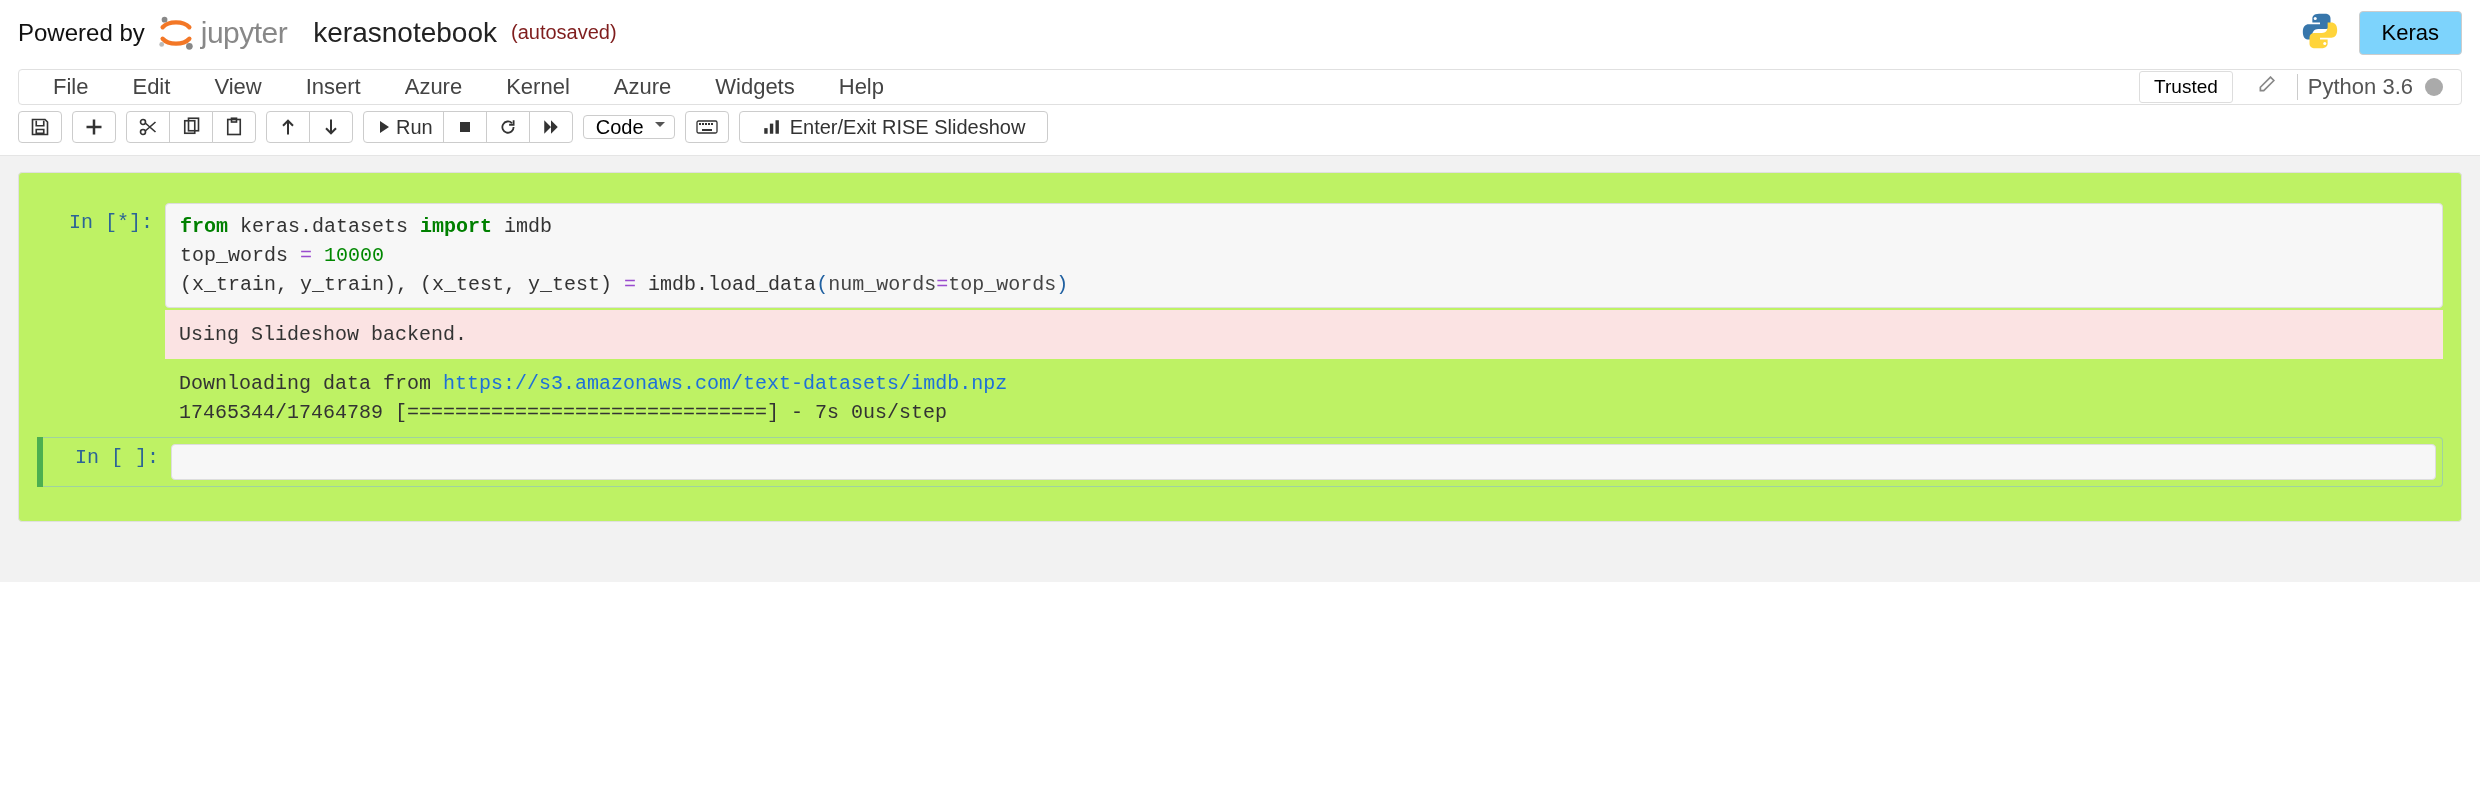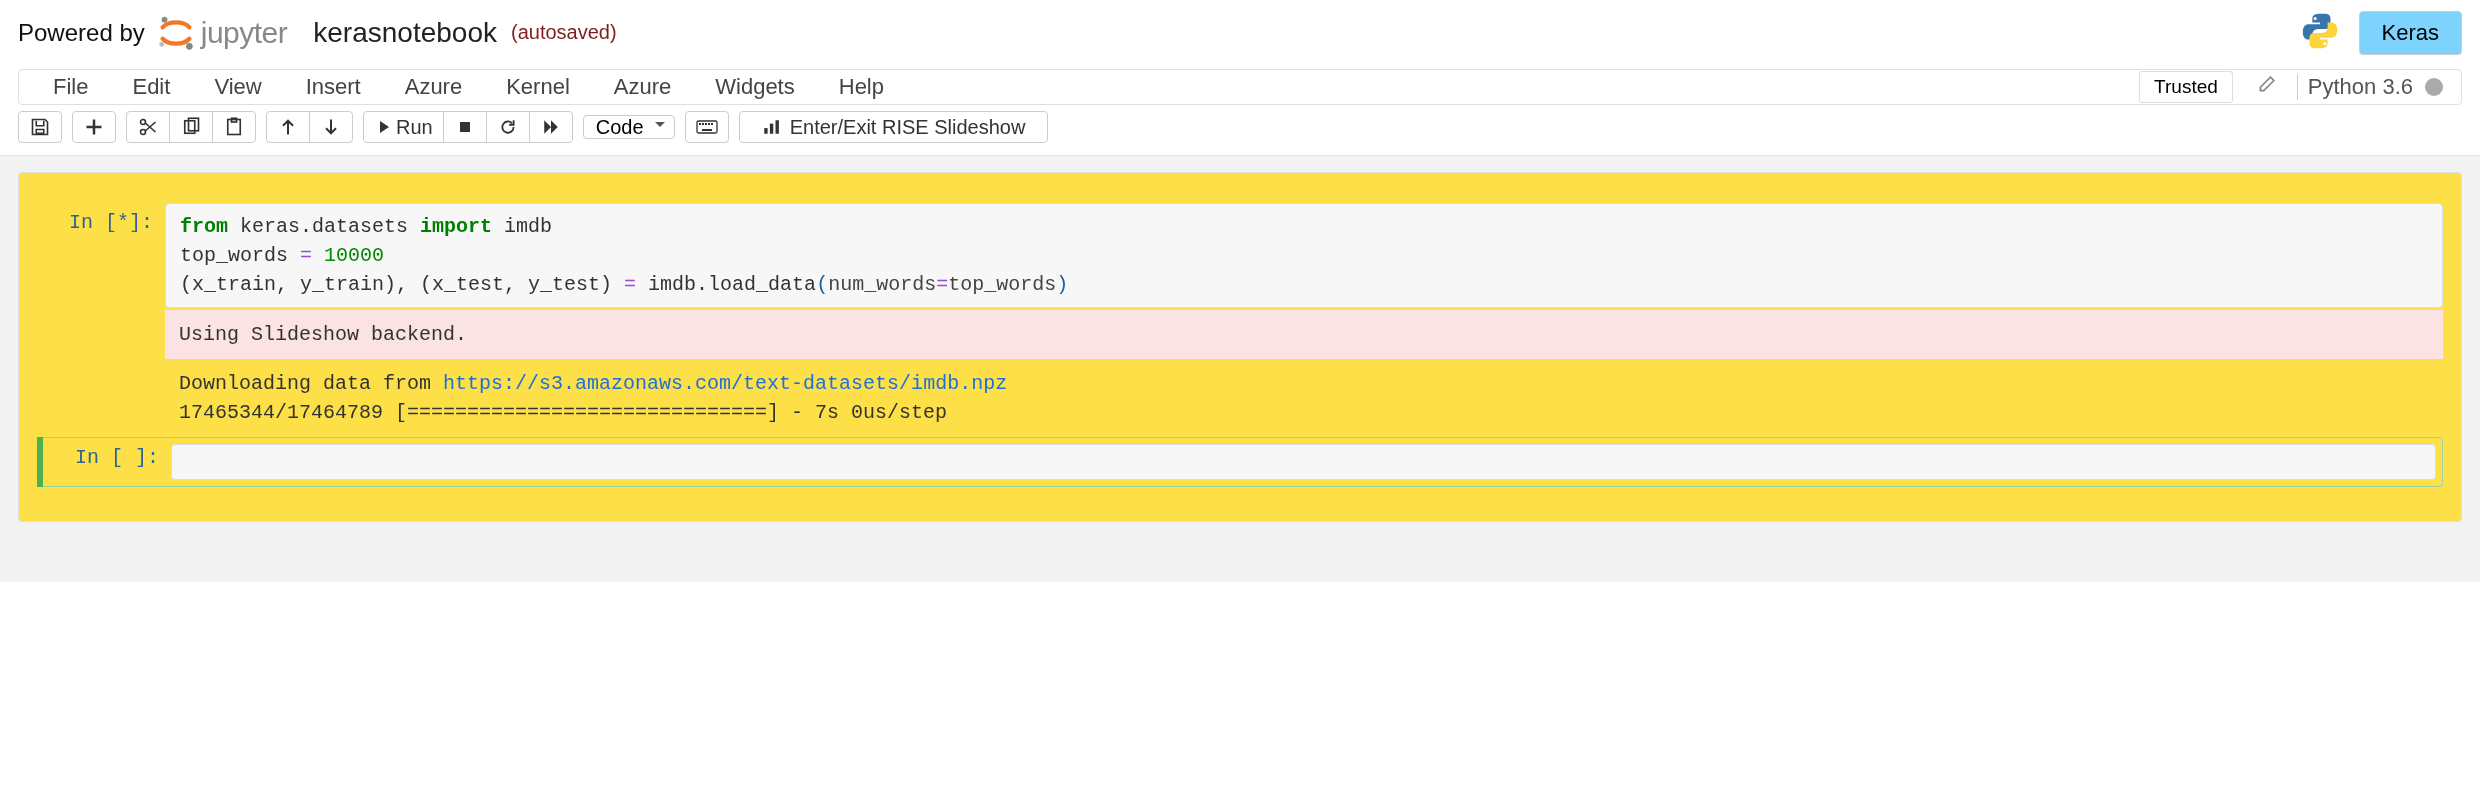--- a/index.html
+++ b/index.html
@@ -119,21 +119,21 @@
   }
   .select-caret-down {
     position: absolute; right:10px; bottom:12px;
     width:0;height:0;
     border-left:5px solid transparent;border-right:5px solid transparent;
     border-top:5px solid #555; pointer-events:none;
   }
   .rise-btn { padding: 0 22px; font-size: 20px; gap: 10px; }
   .page-bg { background: #f2f2f2; padding: 16px 18px 60px 18px; }
   .notebook {
-    background: #fde047;
+    background: #bef264;
     border: 1px solid #e0e0e0;
     border-radius: 4px;
     padding: 30px 18px 24px 18px;
   }
   .cell { display: flex; margin-bottom: 10px; }
   .prompt {
     width: 128px;
     flex-shrink: 0;
     font-family: "SFMono-Regular", Consolas, "Liberation Mono", Menlo, monospace;
     font-size: 20px;

